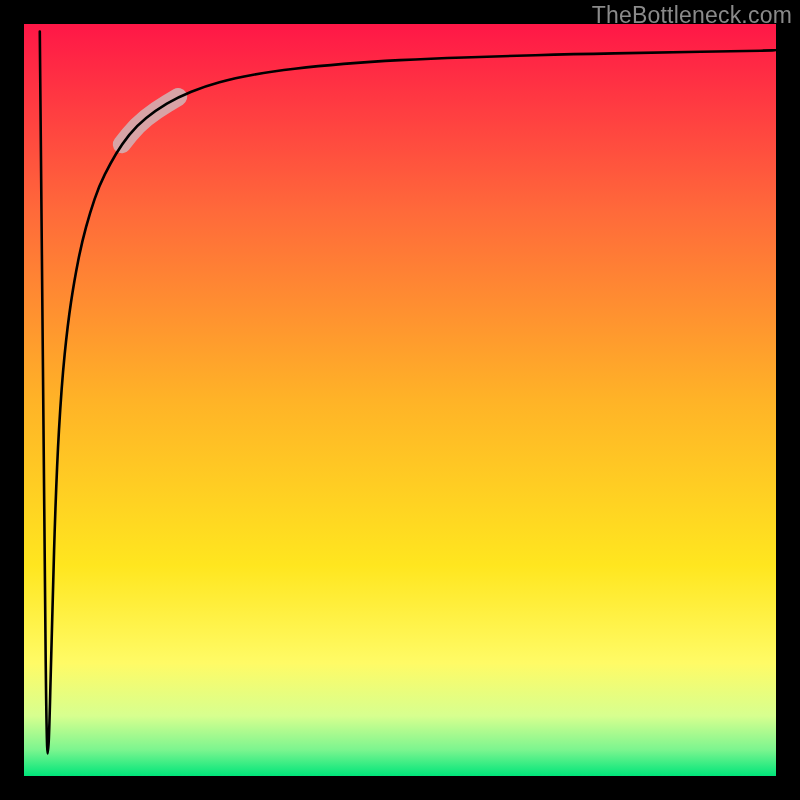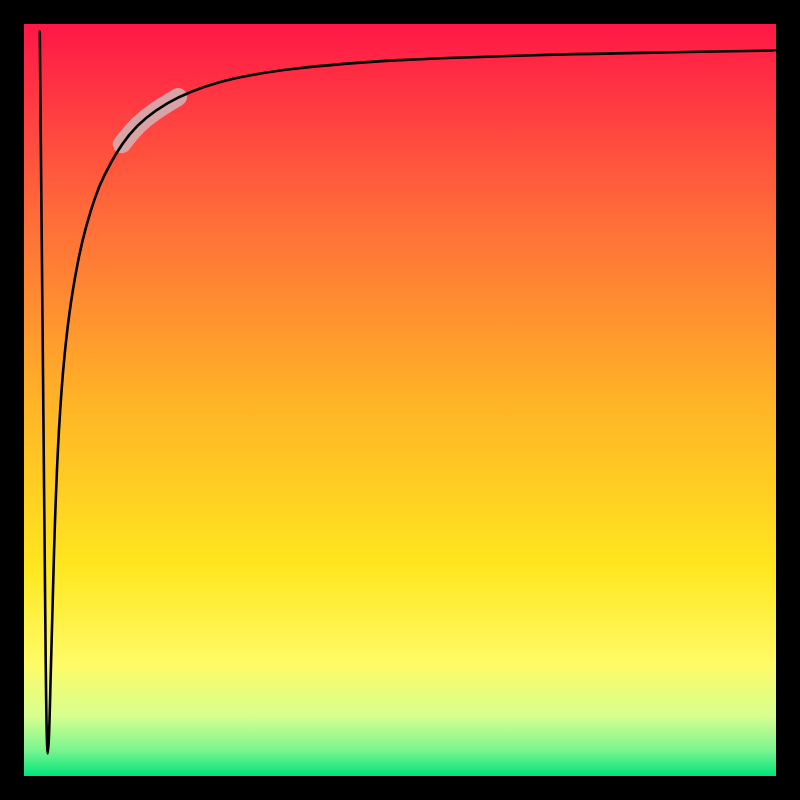--- a/index.html
+++ b/index.html
@@ -28,20 +28,21 @@
   svg.plot {
     position: absolute;
     top: 0;
     left: 0;
   }
 </style>
 </head>
 <body>
 
 <div class="chart-container">
+  <div class="attribution">TheBottleneck.com</div>
   <svg class="plot" width="800" height="800" viewBox="0 0 800 800">
     <defs>
       <linearGradient id="bg-grad" x1="0" y1="0" x2="0" y2="1">
           <stop offset="0.00%" stop-color="#ff1747"></stop>
           <stop offset="25.00%" stop-color="#ff6a3a"></stop>
           <stop offset="50.00%" stop-color="#ffb327"></stop>
           <stop offset="72.00%" stop-color="#ffe61f"></stop>
           <stop offset="85.00%" stop-color="#fffb66"></stop>
           <stop offset="92.00%" stop-color="#d7ff8f"></stop>
           <stop offset="96.50%" stop-color="#7cf58f"></stop>

